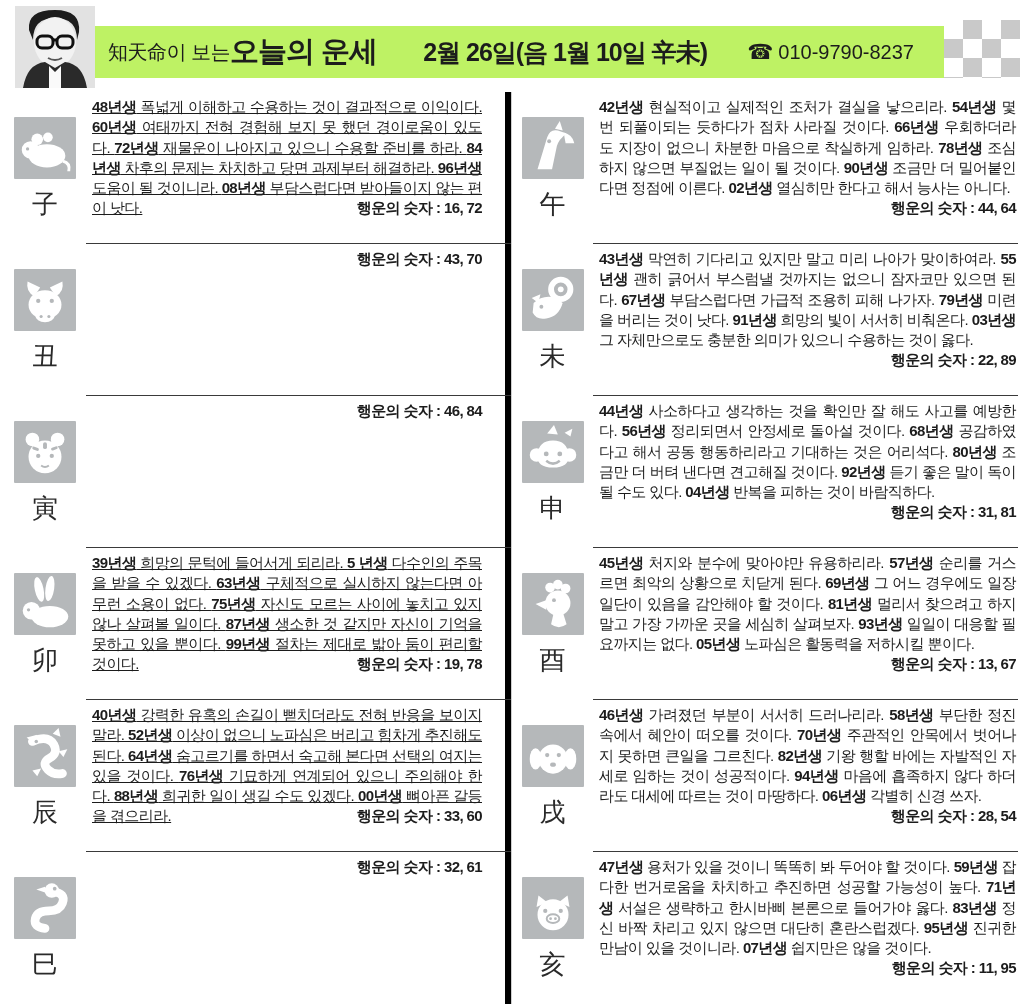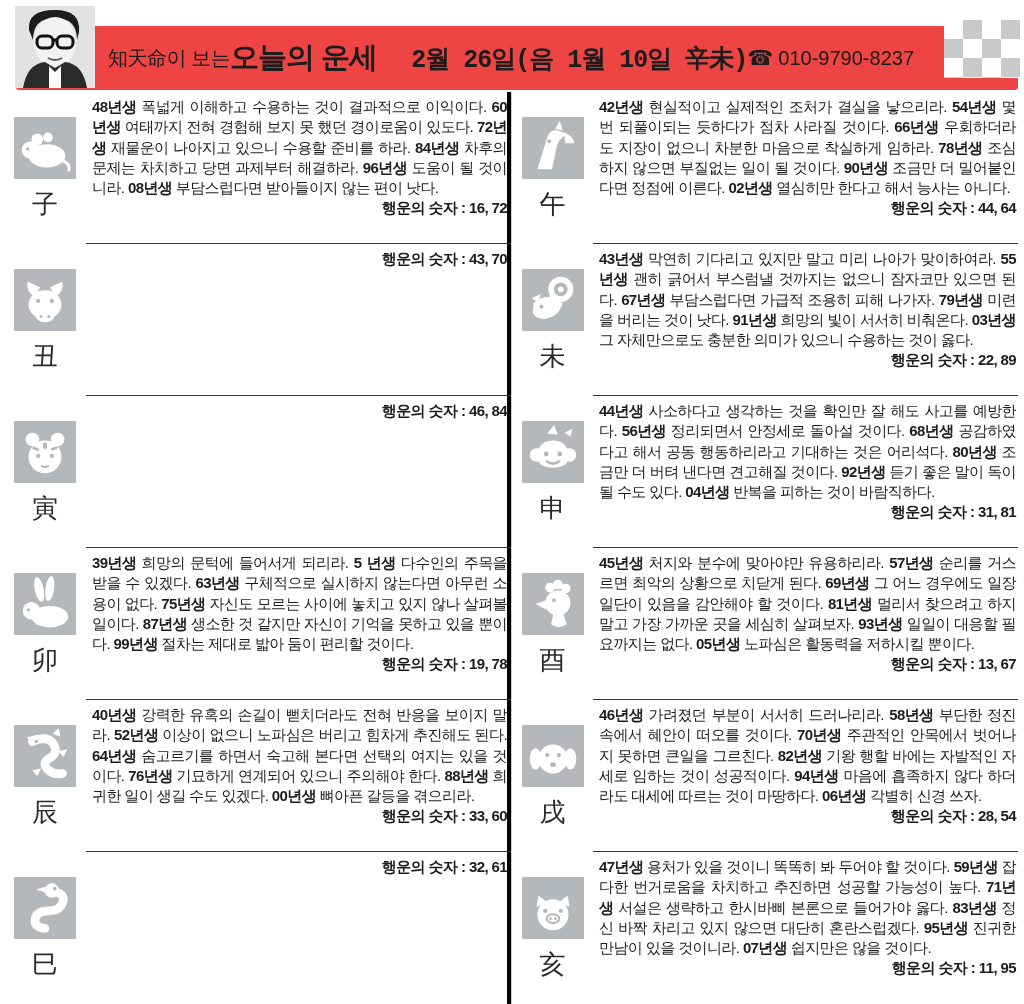--- a/index.html
+++ b/index.html
@@ -1,28 +1,28 @@
 <!DOCTYPE html>
 <html lang="ko"><head>
 <meta charset="utf-8">
 <style>
   * { margin:0; padding:0; box-sizing:border-box; }
   html,body { width:1024px; height:1004px; background:#fff; overflow:hidden;
     font-family:"Liberation Sans","DejaVu Sans",sans-serif; color:#1c1c1c; }
 
   
   .header { position:relative; height:92px; }
-  .band { position:absolute; left:16px; right:6px; top:26px; height:64px;
-    background:#ef4444; border-radius:3px; display:flex; align-items:center;
+  .band { position:absolute; left:16px; right:6px; top:26px; height:52px;
+    background:#bef264; border-radius:3px; display:flex; align-items:center;
     padding-left:92px; }
   .photo { position:absolute; left:15px; top:6px; width:80px; height:82px; z-index:2; }
   .photo svg { width:100%; height:100%; display:block; }
   .author-prefix { font-size:20px; letter-spacing:-0.5px; }
   .main-title { font-size:29px; font-weight:bold; margin-left:0; letter-spacing:-1px; }
-  .date-label { font-size:25px; font-weight:bold; margin-left:34px; letter-spacing:-1px;font-family:Liberation Mono, monospace; }
+  .date-label { font-size:25px; font-weight:bold; margin-left:46px; letter-spacing:-1px; }
   .phone-wrap { margin-left:auto; margin-right:104px; font-size:20px; display:flex; align-items:center; gap:5px; }
   .phone-icon { font-size:21px; }
   .checker { position:absolute; right:4px; top:20px; width:76px; height:58px; z-index:3;
     background-color:#fff;
     background-image:
       linear-gradient(45deg,#c9c9c9 25%,transparent 25%,transparent 75%,#c9c9c9 75%),
       linear-gradient(45deg,#c9c9c9 25%,#fff 25%,#fff 75%,#c9c9c9 75%);
     background-position:0 0,19px 19px; background-size:38px 38px; }
 
   
@@ -31,21 +31,21 @@
   .half { display:flex; flex-direction:column; }
   .zrow { display:flex; height:152px; overflow:hidden; }
   .zside { flex:0 0 82px; display:flex; flex-direction:column; align-items:center;
     justify-content:center; padding-top:2px; }
   .zicon { width:62px; height:62px; background:#b5b8ba; border-radius:1px; }
   .zicon svg { width:100%; height:100%; display:block; }
   .zhanzi { font-size:26px; margin-top:8px; color:#2a2a2a;
     font-family:"DejaVu Sans","Liberation Sans",sans-serif; }
   .ztext { flex:1; font-size:15px; line-height:20.3px; text-align:justify;
     padding:5px 2px 0 6px; letter-spacing:-0.6px; word-break:break-all; }
-  .half-left .ztext { border-right:4px solid #000000; padding-right:0; }
+  .half-left .ztext { border-right:6px solid #000000; padding-right:23px;text-decoration:underline; }
   .half-right .zside { border-left:1px solid #cfcfcf; }
   .zrow:not(.last) .ztext-wrap { border-bottom:1.5px solid #3a3a3a; }
   .ztext-wrap { flex:1; display:flex; }
   .ztext b { font-weight:bold; }
   .lucky { float:right; font-weight:bold; }
 </style>
 </head>
 <body>
 
 <div class="header">

